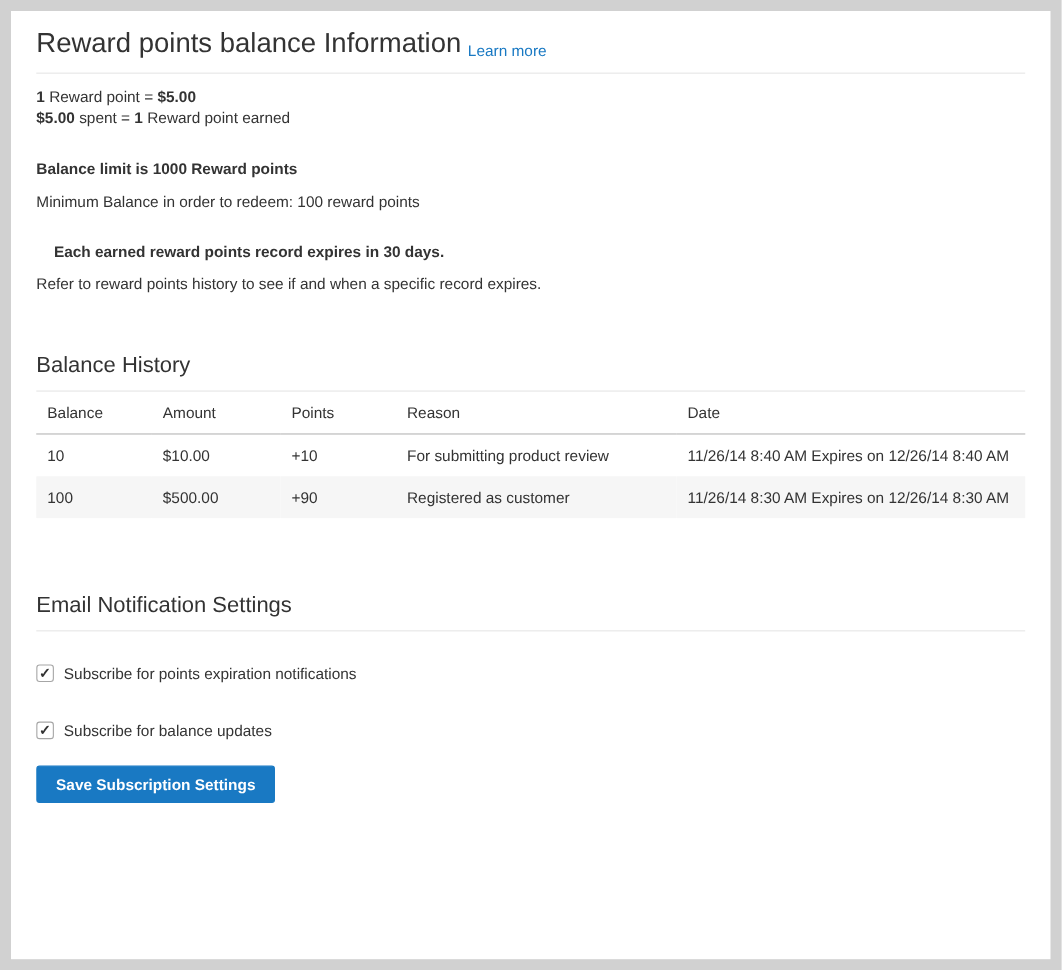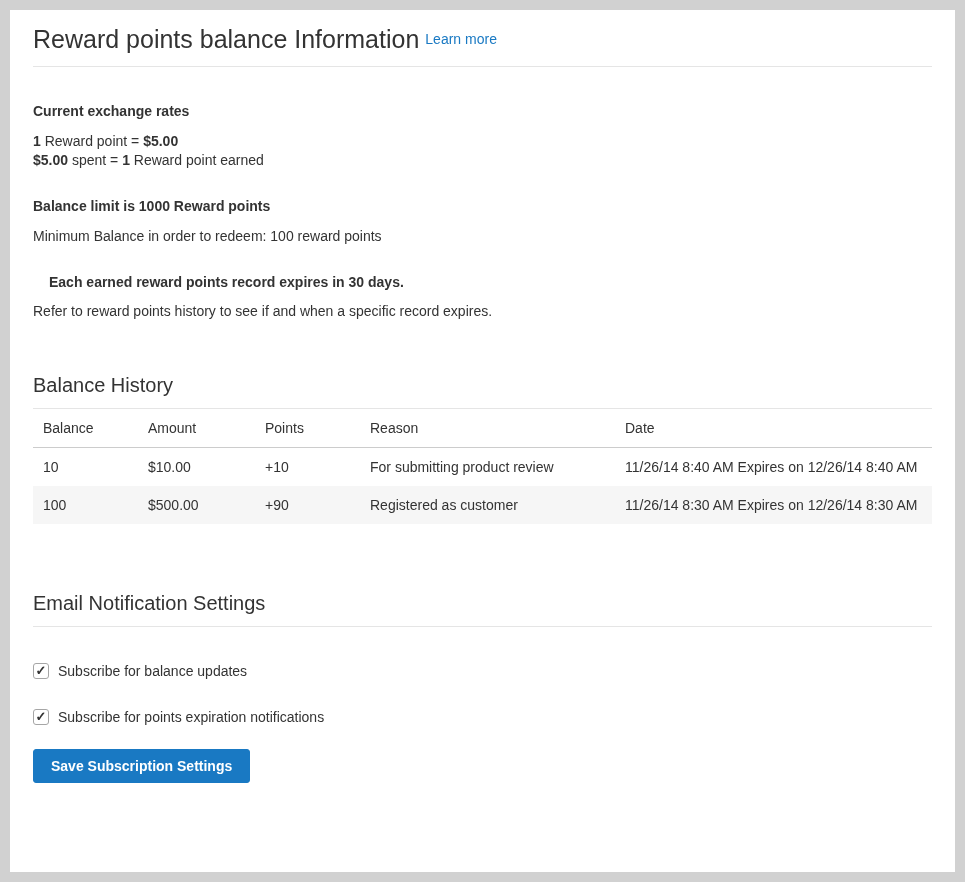--- a/index.html
+++ b/index.html
@@ -18,21 +18,21 @@
   .card {
     background: #ffffff;
     width: 100%;
     height: 100%;
     padding: 14px 23px 0 23px;
     overflow: hidden;
   }
   
   .title-row {
     display: flex;
-    align-items: center;
+    align-items: flex-end;
   }
   h1.page-title {
     margin: 0;
     font-size: 25px;
     font-weight: 300;
     color: var(--heading, #333333);
     line-height: 30px;
   }
   a.learn-more {
     margin-left: 6px;
@@ -149,21 +149,20 @@
     
     <div class="title-row">
       <h1 class="page-title">Reward points balance Information</h1>
       <a class="learn-more">Learn more</a>
     </div>
     <hr class="divider">
 
     
 
     
-    <p class="bold-line mt-lg">Current exchange rates</p>
     <div class="rate-block">
       <div class="line"><span class="b">1</span><span> Reward point = </span><span class="b">$5.00</span></div>
       <div class="line"><span class="b">$5.00</span><span> spent = </span><span class="b">1</span><span> Reward point earned</span></div>
     </div>
 
     
     <p class="bold-line mt-md">Balance limit is 1000 Reward points</p>
     <p class="mt-sm">Minimum Balance in order to redeem: 100 reward points</p>
     <p class="bold-line mt-md" style="margin-top:29px;margin-left:16px;">Each earned reward points record expires in 30 days.</p>
     <p class="mt-sm" style="margin-top:12px;">Refer to reward points history to see if and when a specific record expires.</p>
@@ -196,26 +195,26 @@
           <td>Registered as customer</td>
           <td>11/26/14 8:30 AM Expires on 12/26/14 8:30 AM</td>
         </tr>
       </tbody>
     </table>
 
     
     <h2 class="section-title notif-title">Email Notification Settings</h2>
     <hr class="divider tight">
 
+    <label class="checkbox-row second">
+      <input type="checkbox" checked="" style="">
+      <span>Subscribe for points expiration notifications</span>
+    </label>
+
     <label class="checkbox-row first">
       <input type="checkbox" checked="" style="">
       <span>Subscribe for balance updates</span>
     </label>
 
-    <label class="checkbox-row second">
-      <input type="checkbox" checked="" style="">
-      <span>Subscribe for points expiration notifications</span>
-    </label>
-
     <button class="save-btn">Save Subscription Settings</button>
 
   </div>
 </div>
 
 </body></html>

